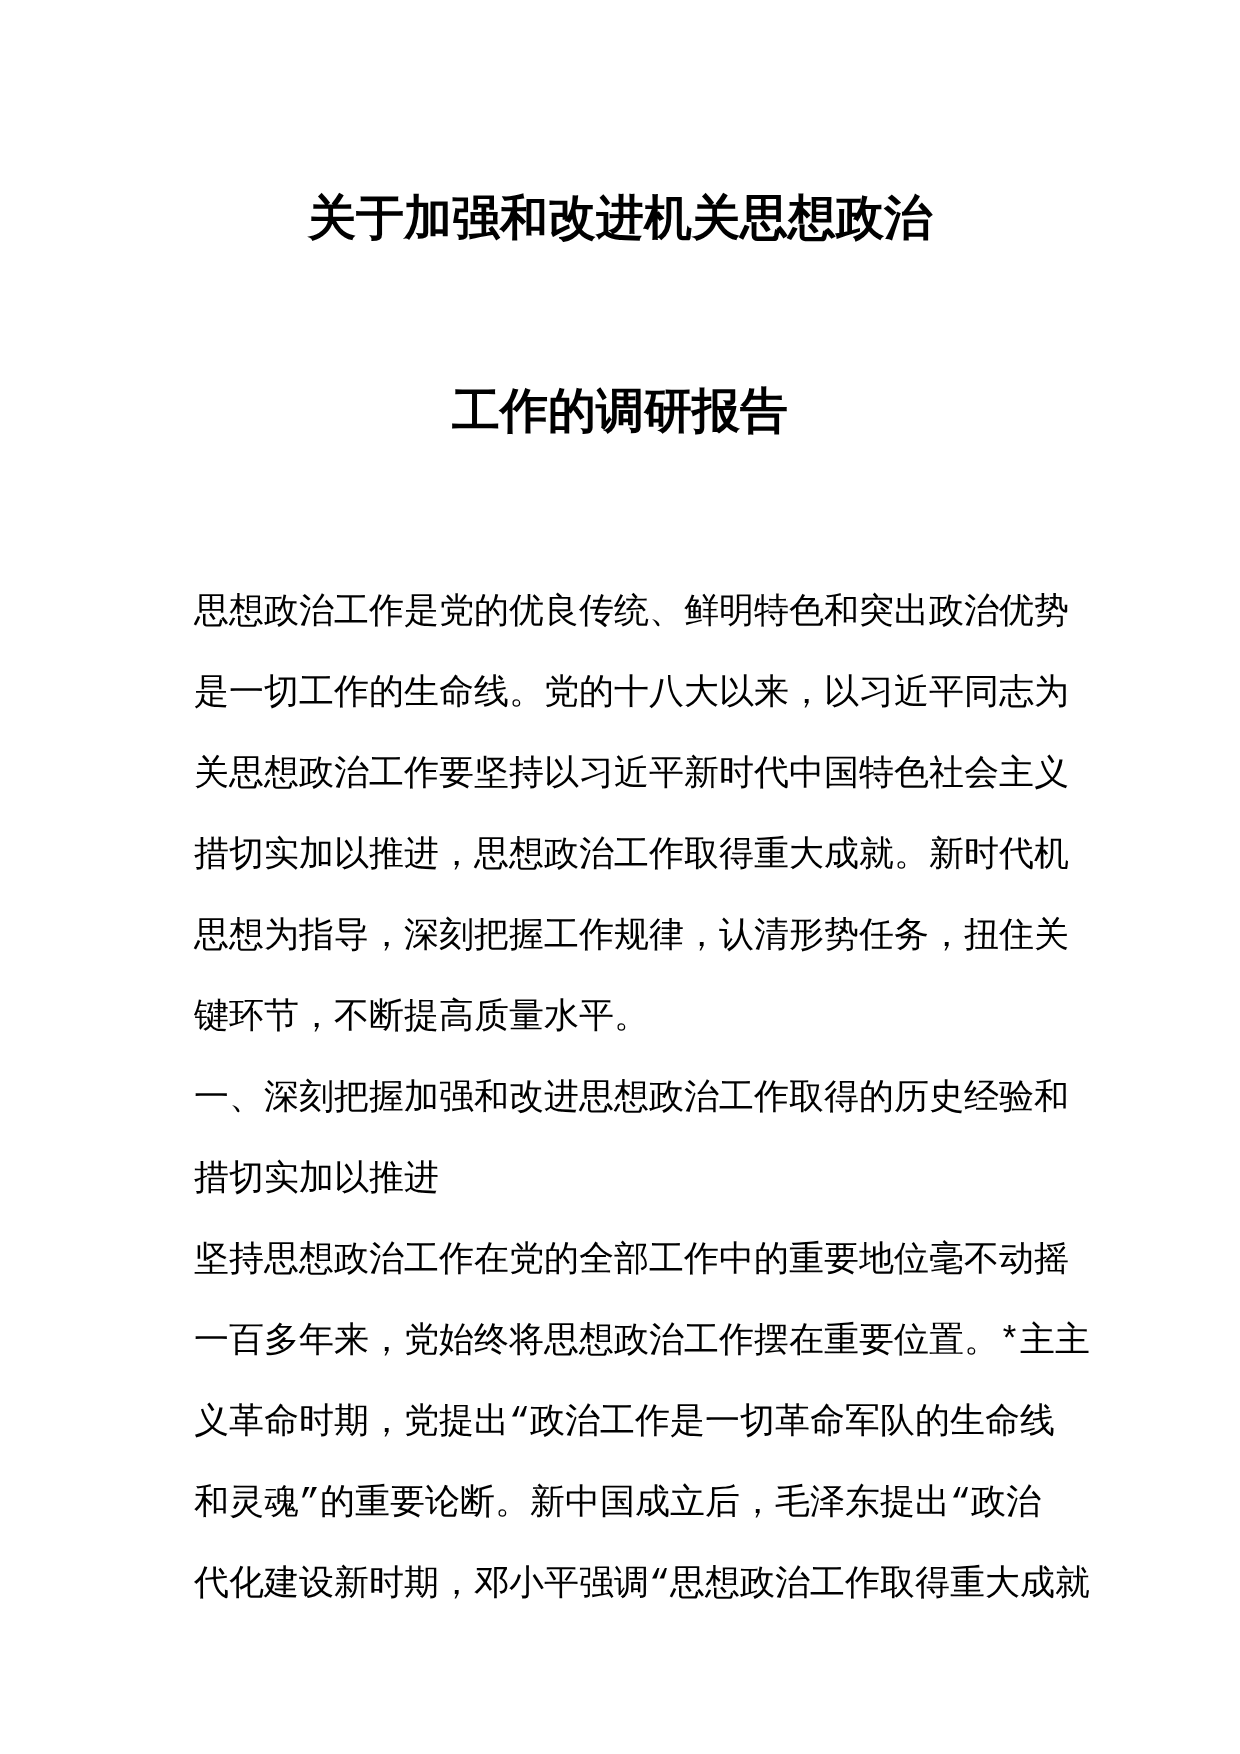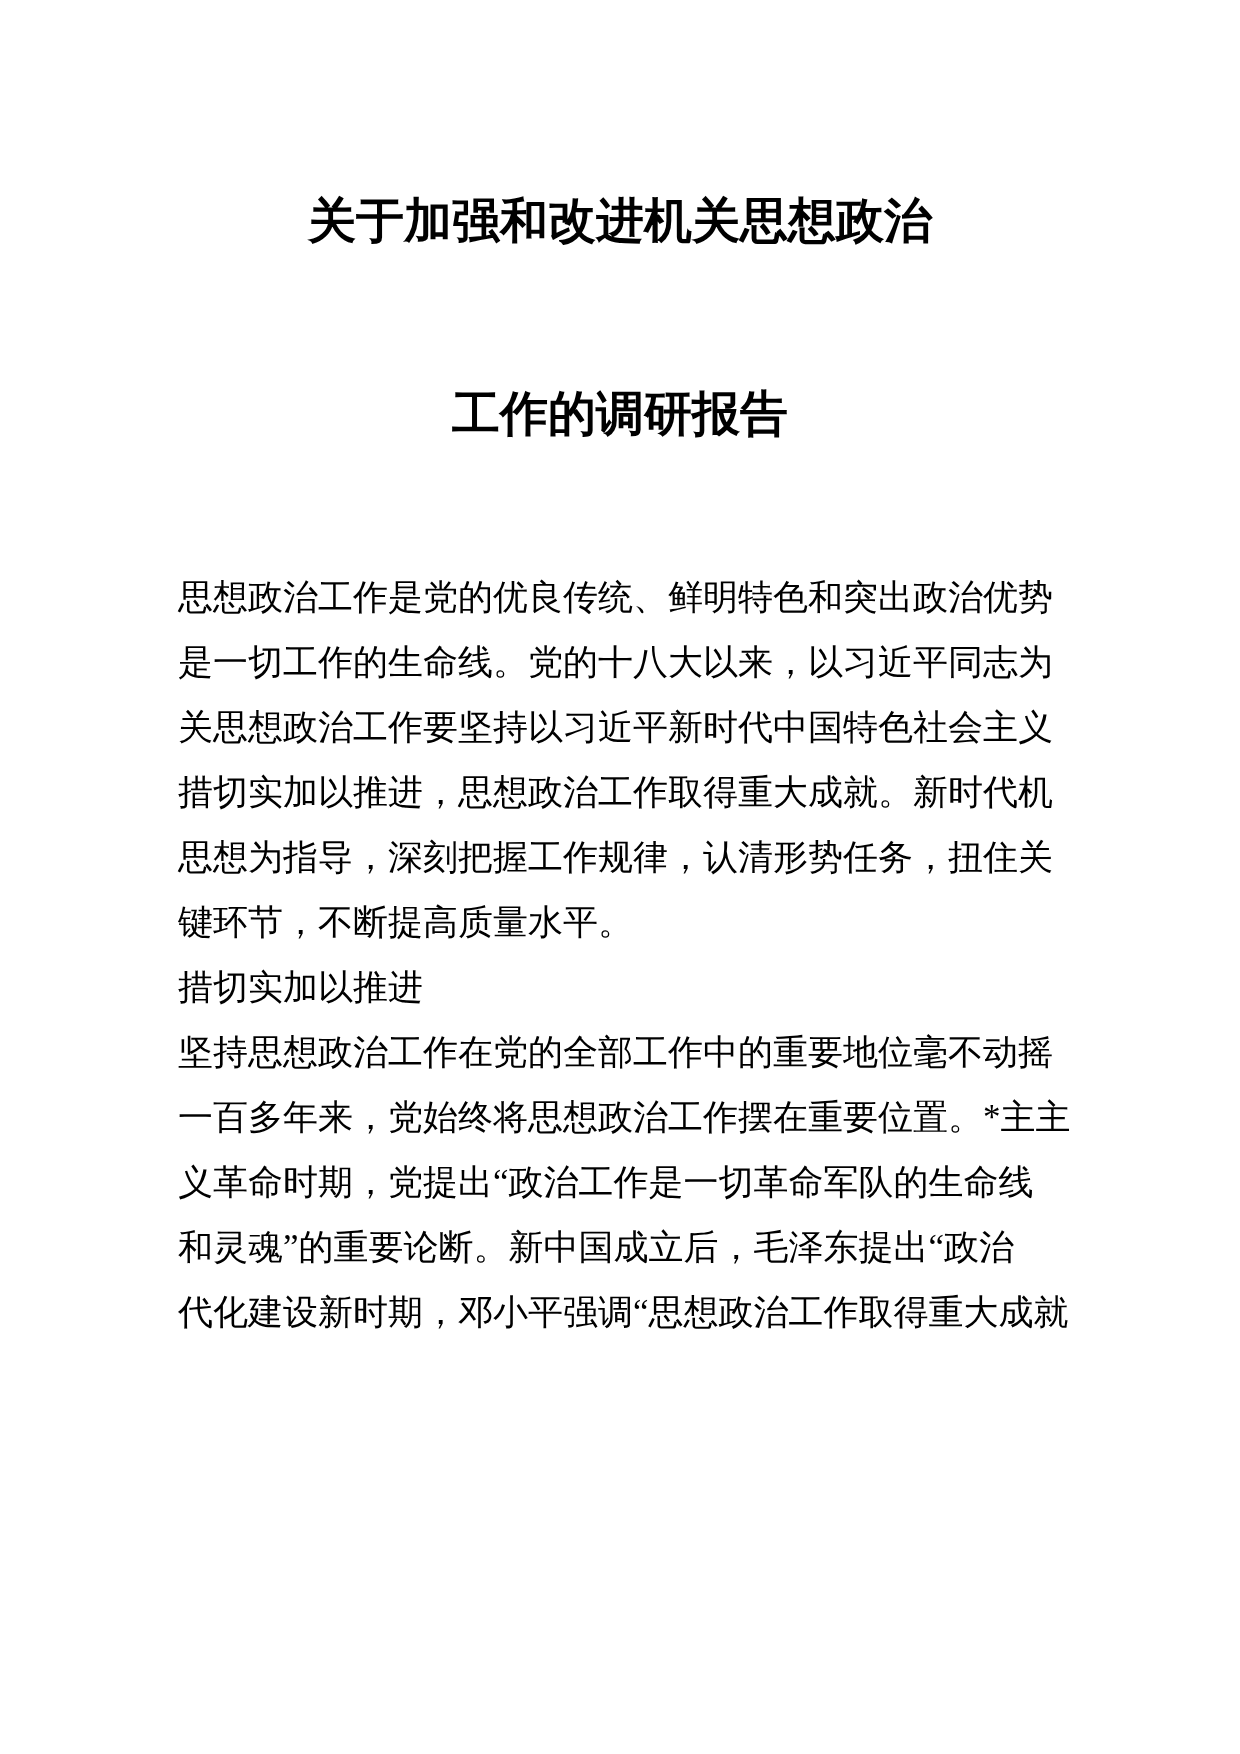--- a/index.html
+++ b/index.html
@@ -7,21 +7,21 @@
     padding: 0;
     background: #ffffff;
   }
   .page {
     position: relative;
     width: 1240px;
     height: 1754px;
     background: #ffffff;
     color: #000000;
     overflow: hidden;
-    font-family: Liberation Serif, serif;
+    font-family: Liberation Mono, monospace;
   }
   .doc-title-line {
     position: absolute;
     left: 0;
     width: 100%;
     text-align: center;
     font-size: 48px;
     line-height: 56px;
     font-weight: bold;
     letter-spacing: 0px;
@@ -34,21 +34,21 @@
     position: absolute;
     top: 565px;
     left: 178px;
     width: 915px;
     font-size: 35px;
     line-height: 65px;
     font-weight: normal;
     color: #000000;
   }
   .body-line {
-    margin: 0;
+    margin: 16px;
     padding: 0;
     height: 65px;
     white-space: nowrap;
     letter-spacing: 0px;
   }
 </style>
 </head>
 <body>
 
 <div class="page">
@@ -57,20 +57,21 @@
 
   <div class="doc-title-line second">工作的调研报告</div>
 
   <div class="doc-body">
     <p class="body-line">思想政治工作是党的优良传统、鲜明特色和突出政治优势</p>
     <p class="body-line">是一切工作的生命线。党的十八大以来，以习近平同志为</p>
     <p class="body-line">关思想政治工作要坚持以习近平新时代中国特色社会主义</p>
     <p class="body-line">措切实加以推进，思想政治工作取得重大成就。新时代机</p>
     <p class="body-line">思想为指导，深刻把握工作规律，认清形势任务，扭住关</p>
     <p class="body-line">键环节，不断提高质量水平。</p>
+    <p class="body-line">一、深刻把握加强和改进思想政治工作取得的历史经验和</p>
     <p class="body-line">措切实加以推进</p>
     <p class="body-line">坚持思想政治工作在党的全部工作中的重要地位毫不动摇</p>
     <p class="body-line">一百多年来，党始终将思想政治工作摆在重要位置。*主主</p>
     <p class="body-line">义革命时期，党提出“政治工作是一切革命军队的生命线</p>
     <p class="body-line">和灵魂”的重要论断。新中国成立后，毛泽东提出“政治</p>
     <p class="body-line">代化建设新时期，邓小平强调“思想政治工作取得重大成就</p>
   </div>
 
 </div>
 

